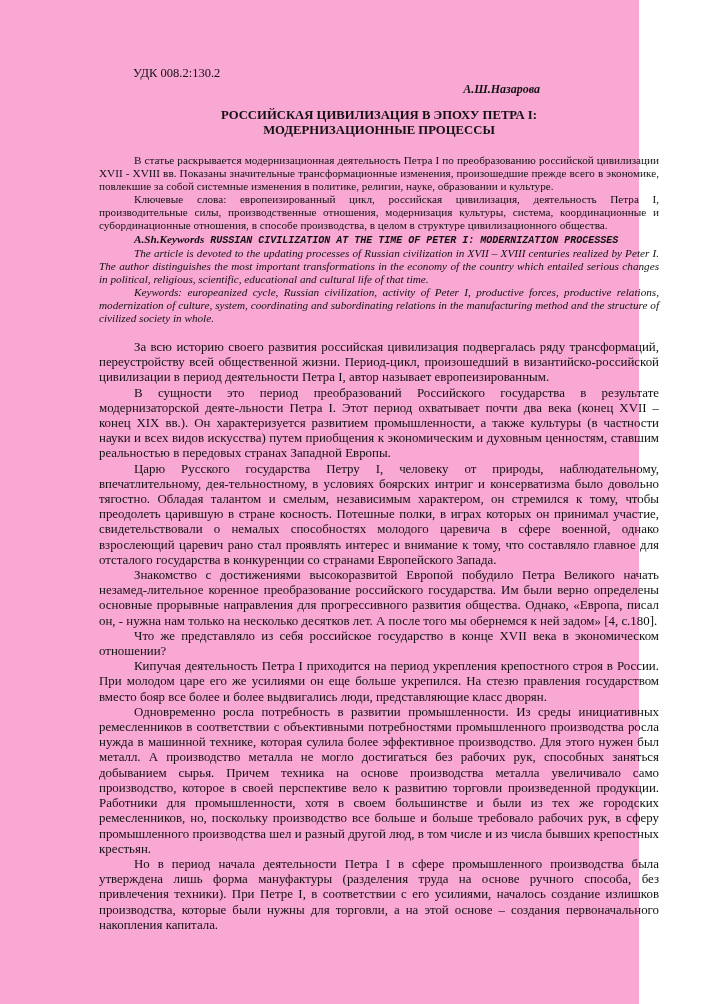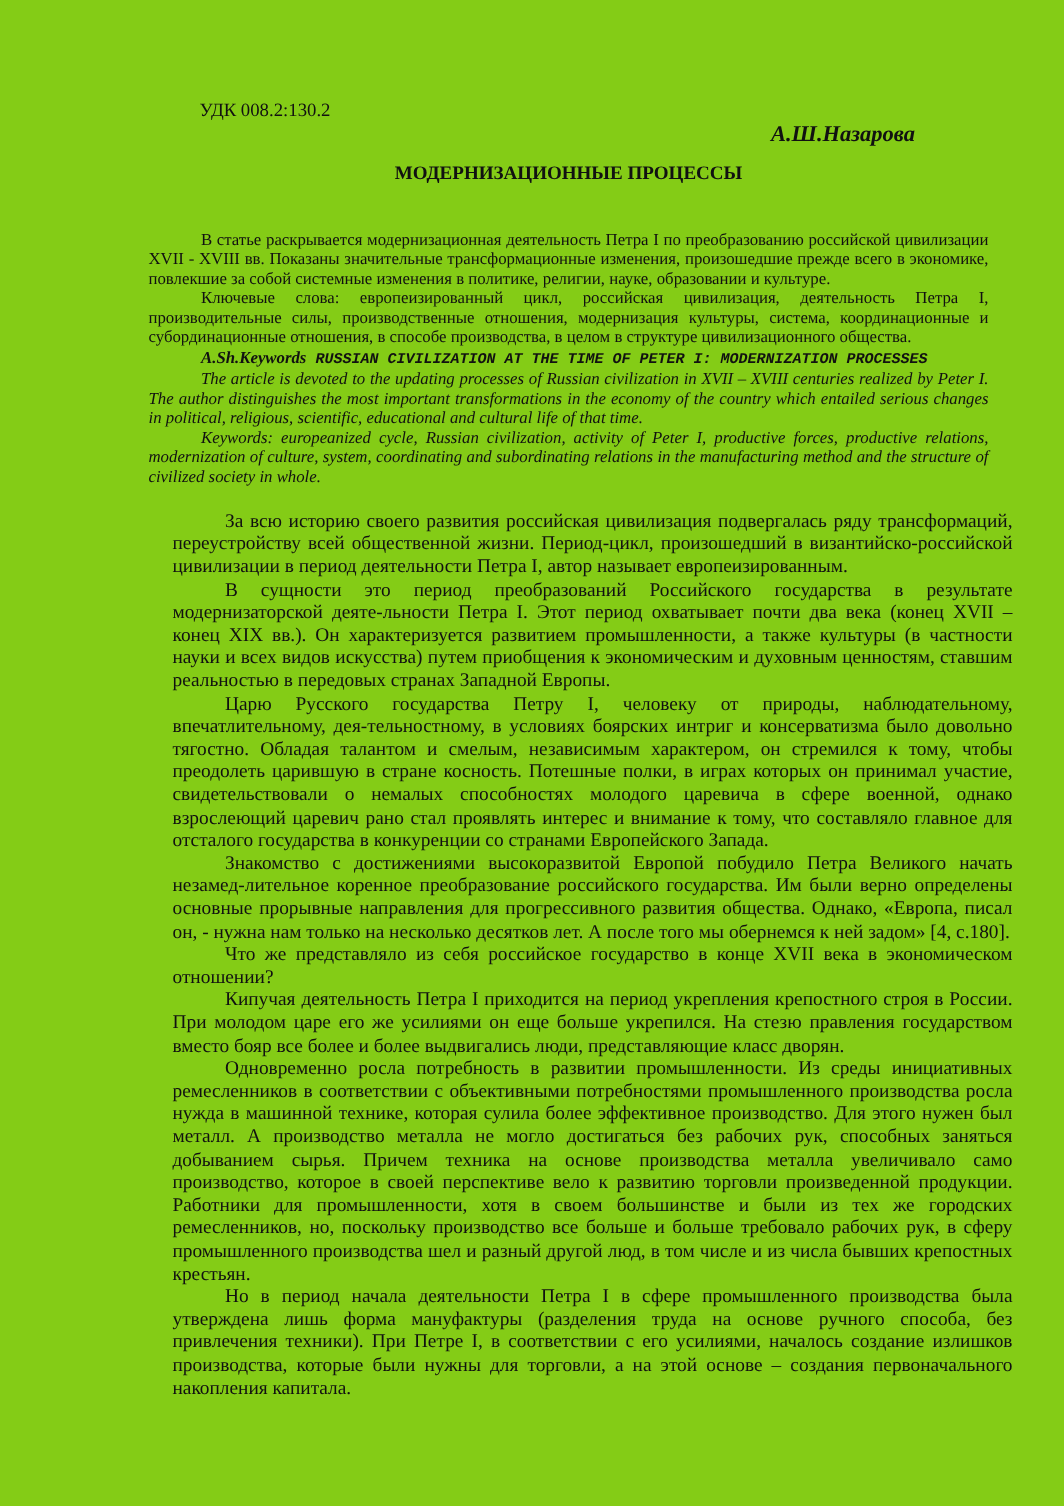--- a/index.html
+++ b/index.html
@@ -1,38 +1,39 @@
 <!DOCTYPE html>
 <html><head>
 <meta charset="utf-8">
 <style>
   html, body { margin: 0; padding: 0; background: #ffffff; }
   body { width: 709px; height: 1004px; position: relative; overflow: hidden; color: #111; font-family: "Liberation Serif", serif; }
-  .page { position: absolute; left: 0; top: 0; width: 709px; height: 1004px; background: #84cc16; }
+  .page { position: absolute; left: 0; top: 0; width: 639px; height: 1004px; background: #f9a8d4; }
   .udk { position: absolute; left: 133px; top: 66px; font-size: 12.5px; }
-  .author { position: absolute; right: 99px; top: 82px; font-size: 15px; font-weight: bold; font-style: italic; }
+  .author { position: absolute; right: 99px; top: 82px; font-size: 12px; font-weight: bold; font-style: italic; }
   .title { position: absolute; left: 99px; width: 560px; top: 108px; text-align: center; font-size: 12.7px; font-weight: bold; line-height: 15px; }
   .abstract { position: absolute; left: 99px; width: 560px; top: 154px; font-size: 11.2px; line-height: 13.1px; text-align: justify; }
   .abstract p { margin: 0; text-indent: 35px; }
   .abstract .en { font-style: italic; }
   .abstract .en-title-author { font-weight: bold; font-style: italic; }
   .abstract .en-title-text { font-weight: bold; font-style: italic; font-size: 10px; font-family: Liberation Mono, monospace; }
   .abstract .kw-label { font-weight: normal; }
-  .body { position: absolute; left: 99px; width: 560px; top: 340px; font-size: 12.9px; line-height: 15.2px; text-align: justify; margin-left: 16px; }
+  .body { position: absolute; left: 99px; width: 560px; top: 340px; font-size: 12.9px; line-height: 15.2px; text-align: justify; }
   .body p { margin: 0; text-indent: 35px; }
 </style>
 </head>
 <body>
 
 <div class="page">
 
   <div class="udk">УДК 008.2:130.2</div>
   <div class="author">А.Ш.Назарова</div>
 
   <div class="title">
+    <div>РОССИЙСКАЯ ЦИВИЛИЗАЦИЯ В ЭПОХУ ПЕТРА I:</div>
     <div>МОДЕРНИЗАЦИОННЫЕ ПРОЦЕССЫ</div>
   </div>
 
   <div class="abstract">
     <p>В статье раскрывается модернизационная деятельность Петра I по преобразованию российской цивилизации XVII - XVIII вв. Показаны значительные трансформационные изменения, произошедшие прежде всего в экономике, повлекшие за собой системные изменения в политике, религии, науке, образовании и культуре.</p>
     <p><span class="kw-label">Ключевые слова</span><span>: европеизированный цикл, российская цивилизация, деятельность Петра I, производительные силы, производственные отношения, модернизация культуры, система, координационные и субординационные отношения, в способе производства, в целом в структуре цивилизационного общества.</span></p>
     <p><span class="en-title-author">A.Sh.Keywords</span><span class="en-title-text"> RUSSIAN CIVILIZATION AT THE TIME OF PETER I: MODERNIZATION PROCESSES</span></p>
     <p class="en">The article is devoted to the updating processes of Russian civilization in XVII – XVIII centuries realized by Peter I. The author distinguishes the most important transformations in the economy of the country which entailed serious changes in political, religious, scientific, educational and cultural life of that time.</p>
     <p class="en"><span class="kw-label">Keywords:</span><span> europeanized cycle, Russian civilization, activity of Peter I, productive forces, productive relations, modernization of culture, system, coordinating and subordinating relations in the manufacturing method and the structure of civilized society in whole.</span></p>
   </div>

